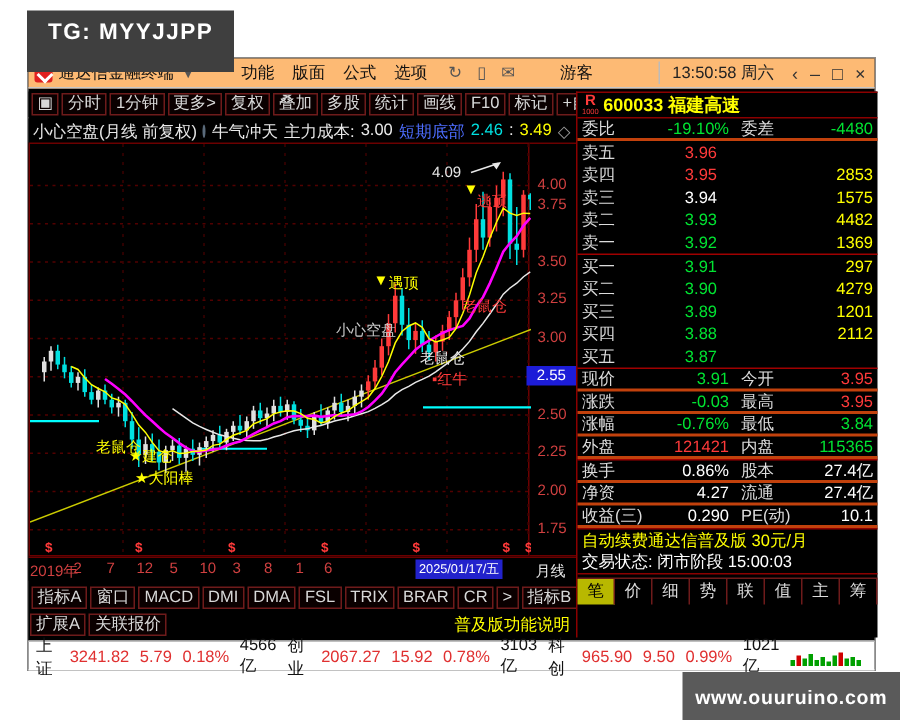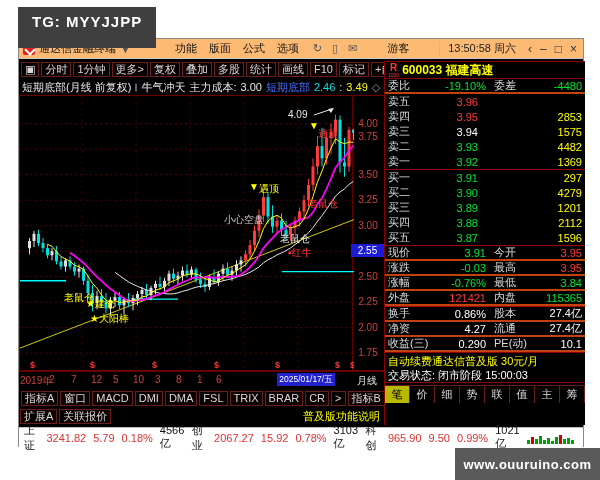--- a/index.html
+++ b/index.html
@@ -7,21 +7,21 @@
   .stage{position:relative;width:600px;height:480px;background:#fff;overflow:hidden;}
   .tg-badge{position:absolute;left:18px;top:7px;height:41px;background:#3f3f3f;color:#fff;
     font-size:15px;font-weight:bold;line-height:30px;padding:0 14px;z-index:9;letter-spacing:1px;}
   .win{position:absolute;left:18px;top:38px;width:566px;height:409px;background:#000;border:1px solid #8a8a8a;}
   
   .titlebar{position:absolute;left:0;top:0;width:100%;height:20px;background:#fdba74;display:flex;
     align-items:center;font-size:11px;color:#111;padding:0 4px;gap:4px;border-bottom:1px solid #c8c8c8;}
   .logo{width:12px;height:12px;background:#e02020;border-radius:2px;position:relative;flex:0 0 12px;}
   .logo:after{content:"";position:absolute;left:3px;top:3px;width:6px;height:6px;border-left:2px solid #fff;
     border-bottom:2px solid #fff;transform:rotate(-45deg);}
-  .menu{display:flex;gap:12px;margin-left:40px;}
+  .menu{display:flex;gap:12px;margin-left:26px;}
   .menu span{cursor:default;}
   .tb-icons{display:flex;gap:10px;margin-left:10px;color:#555;}
   .user{margin-left:26px;}
   .clock{margin-left:auto;border-left:1px solid #bbb;padding:0 8px;color:#222;}
   .winctl{display:flex;gap:8px;color:#333;font-size:12px;padding-right:2px;}
   
   .toolbar{position:absolute;left:0;top:22px;width:365px;height:17px;background:#000;display:flex;
     align-items:center;padding-left:2px;}
   .btn{border:1px solid #6e1b1b;background:#0a0000;color:#d8d8d8;font-size:11px;line-height:13px;
     padding:0 3px;margin-right:2px;white-space:nowrap;}
@@ -125,21 +125,21 @@
         <span class="btn">统计</span>
         <span class="btn">画线</span>
         <span class="btn">F10</span>
         <span class="btn">标记</span>
         <span class="btn">+自选</span>
         <span class="btn">返回</span>
       </div>
 
     <div class="left-pane">
       <div class="chart-header">
-        <span>短期底部(月线 前复权)</span>
+        <span>小心空盘(月线 前复权)</span>
         <span class="dot-icon"></span>
         <span>牛气冲天</span>
         <span>主力成本:</span>
         <span>3.00</span>
         <span class="c-blue">短期底部</span>
         <span class="c-cyan">2.46</span>
         <span>:</span>
         <span class="c-yel">3.49</span>
         <span class="c-gray">◇ ▣</span>
       </div>
@@ -452,21 +452,20 @@
             <span class="q">1201</span>
           </div>
           <div class="lvl">
             <span class="n">买四</span>
             <span class="p green">3.88</span>
             <span class="q">2112</span>
           </div>
           <div class="lvl">
             <span class="n">买五</span>
             <span class="p green">3.87</span>
-            <span class="q">1596</span>
           </div>
         </div>
       <div class="sec-div" id="details">
           <div class="qrow">
             <span class="l">现价</span>
             <span class="v1 green">3.91</span>
             <span class="l2">今开</span>
             <span class="v2 red">3.95</span>
           </div>
           <div class="qrow">

